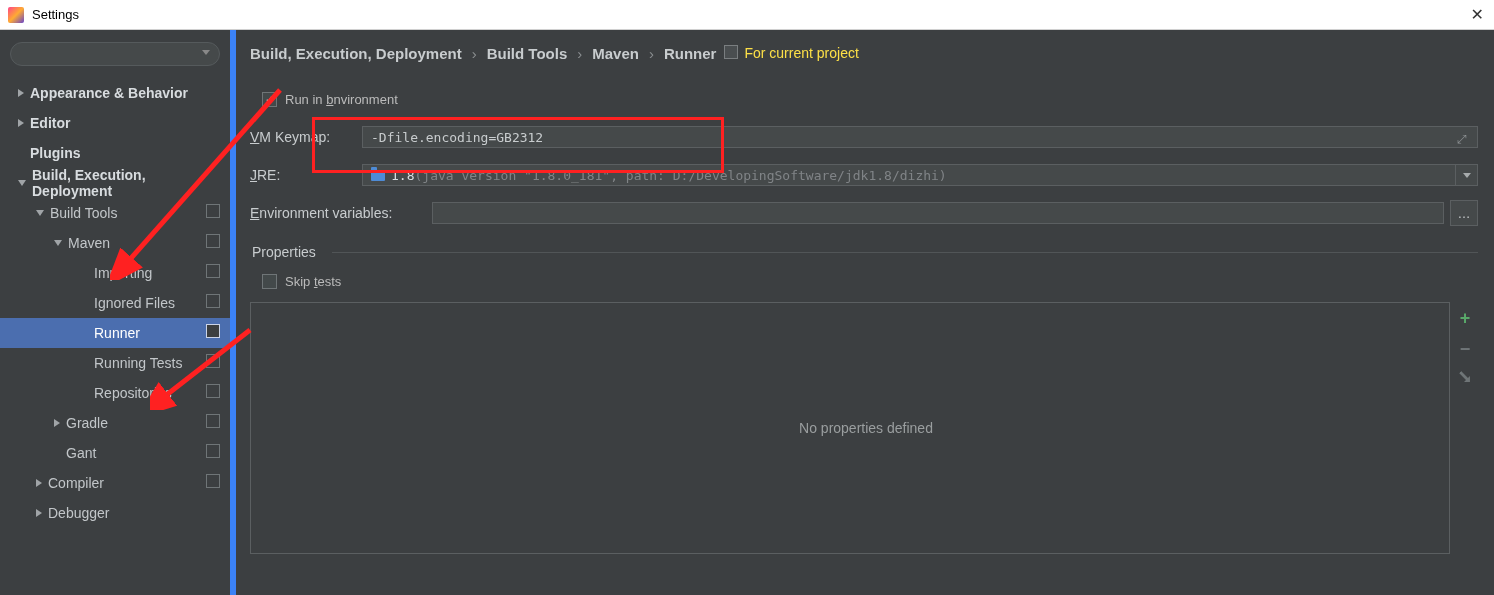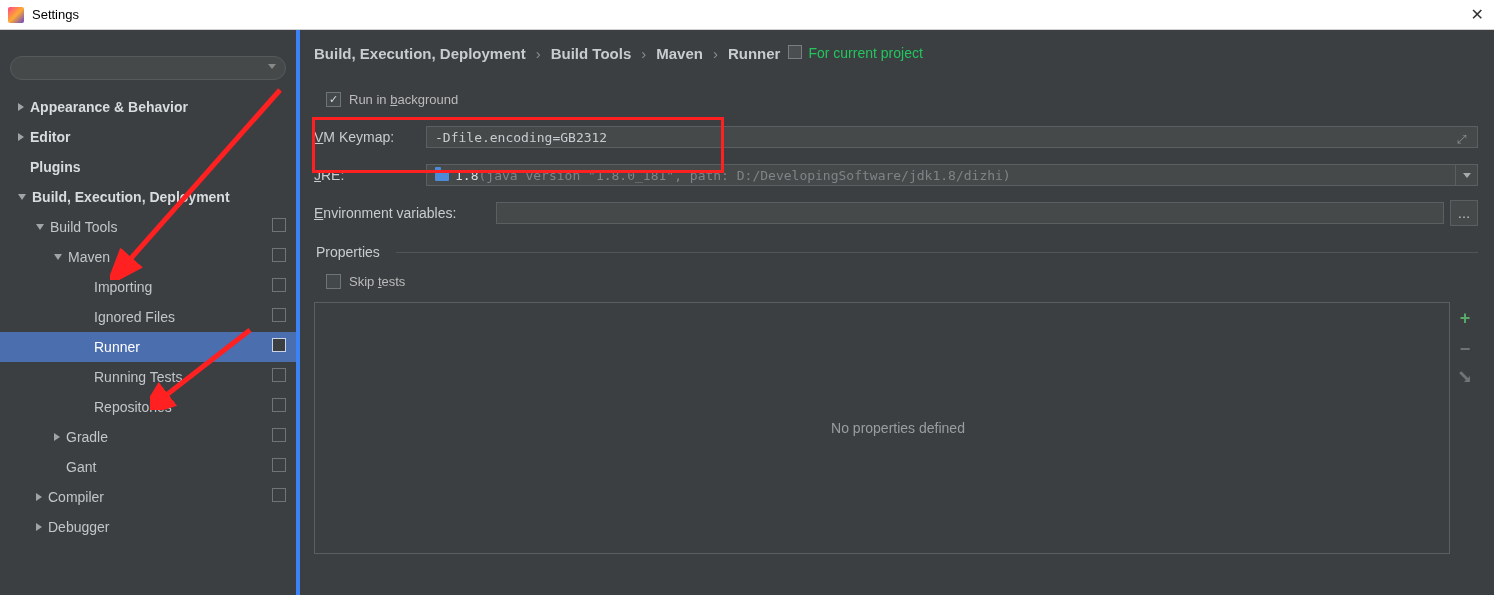--- a/index.html
+++ b/index.html
@@ -35,23 +35,23 @@
   .dark-area {
     position: absolute;
     top: 30px; left: 0; right: 0; bottom: 0;
     background: #3c3f41;
     display: flex;
     color: #bbbbbb;
   }
 
   
   .sidebar {
-    width: 300px;
-    border-right: 4px solid #3b82f6;
-    padding-top: 22px;
+    width: 236px;
+    border-right: 6px solid #3b82f6;
+    padding-top: 8px;
     position: relative;
   }
   .search-wrap { padding: 4px 10px 8px 10px; }
   .search-input {
     width: 100%;
     height: 24px;
     background: #45494a;
     border: 1px solid #555a5c;
     border-radius: 12px;
     color: #bbb;
@@ -84,21 +84,21 @@
   .tree .copy-icon { position: absolute; right: 10px; top: 8px; width:12px;height:12px;border:1px solid #6f7577;background:#3c3f41; }
   .tree .copy-icon::after{content:"";position:absolute;left:-3px;top:-3px;width:12px;height:12px;border:1px solid #6f7577;background:#3c3f41;}
   .tree li.selected .copy-icon, .tree li.selected .copy-icon::after { border-color:#cbd4e8; }
 
   .d0{padding-left:18px}.d1{padding-left:36px}.d2{padding-left:54px}.d3{padding-left:82px}
 
   
   .content { flex: 1; padding: 10px 16px 0 14px; position: relative; overflow: hidden; }
   .breadcrumbs { display: flex; align-items: center; gap: 10px; height: 26px; font-size: 15px; color: #c8ccce; font-weight: 600; }
   .breadcrumbs .sep { color: #8a8e90; font-weight: normal; }
-  .bc-scope { display:flex;align-items:center;gap:6px;color:#22c55e;font-weight:normal;font-size:14px; }
+  .bc-scope { display:flex;align-items:center;gap:6px;color:#fde047;font-weight:normal;font-size:14px; }
   .bc-scope .scope-icon{width:12px;height:12px;border:1px solid #7a7e80;background:#4a4e50;}
   .bc-scope .scope-icon::after{content:"";display:block;margin:-3px 0 0 -3px;width:12px;height:12px;border:1px solid #7a7e80;background:#4a4e50;}
 
   .form { margin-top: 14px; }
   .form-row { display: flex; align-items: center; height: 38px; }
   .form-label { width: 112px; color: #c8ccce; font-size: 14px; }
   .form-label .mn { text-decoration: underline; }
   .form-label-wide { width: 182px; }
 
   .checkbox {
@@ -254,21 +254,21 @@
         <span class="scope-icon"></span>
         <span>For current project</span>
       </span>
     </div>
 
     <div class="form">
 
       <div class="form-row" style="padding-left:12px">
         <span class="checkbox">✓</span>
         <span>
-          <span>Run in </span><span class="mn" style="text-decoration:underline">b</span><span>ackground</span>
+          <span>Run in </span><span class="mn" style="text-decoration:underline">b</span><span>nvironment</span>
         </span>
       </div>
 
       <div class="form-row">
         <span class="form-label">
           <span></span><span class="mn">V</span><span>M Keymap:</span>
         </span>
         <div class="text-input" style="font-family:Consolas,monospace">
           <span>-Dfile.encoding=GB2312</span>
           <span class="expand-icon">⤢</span>

